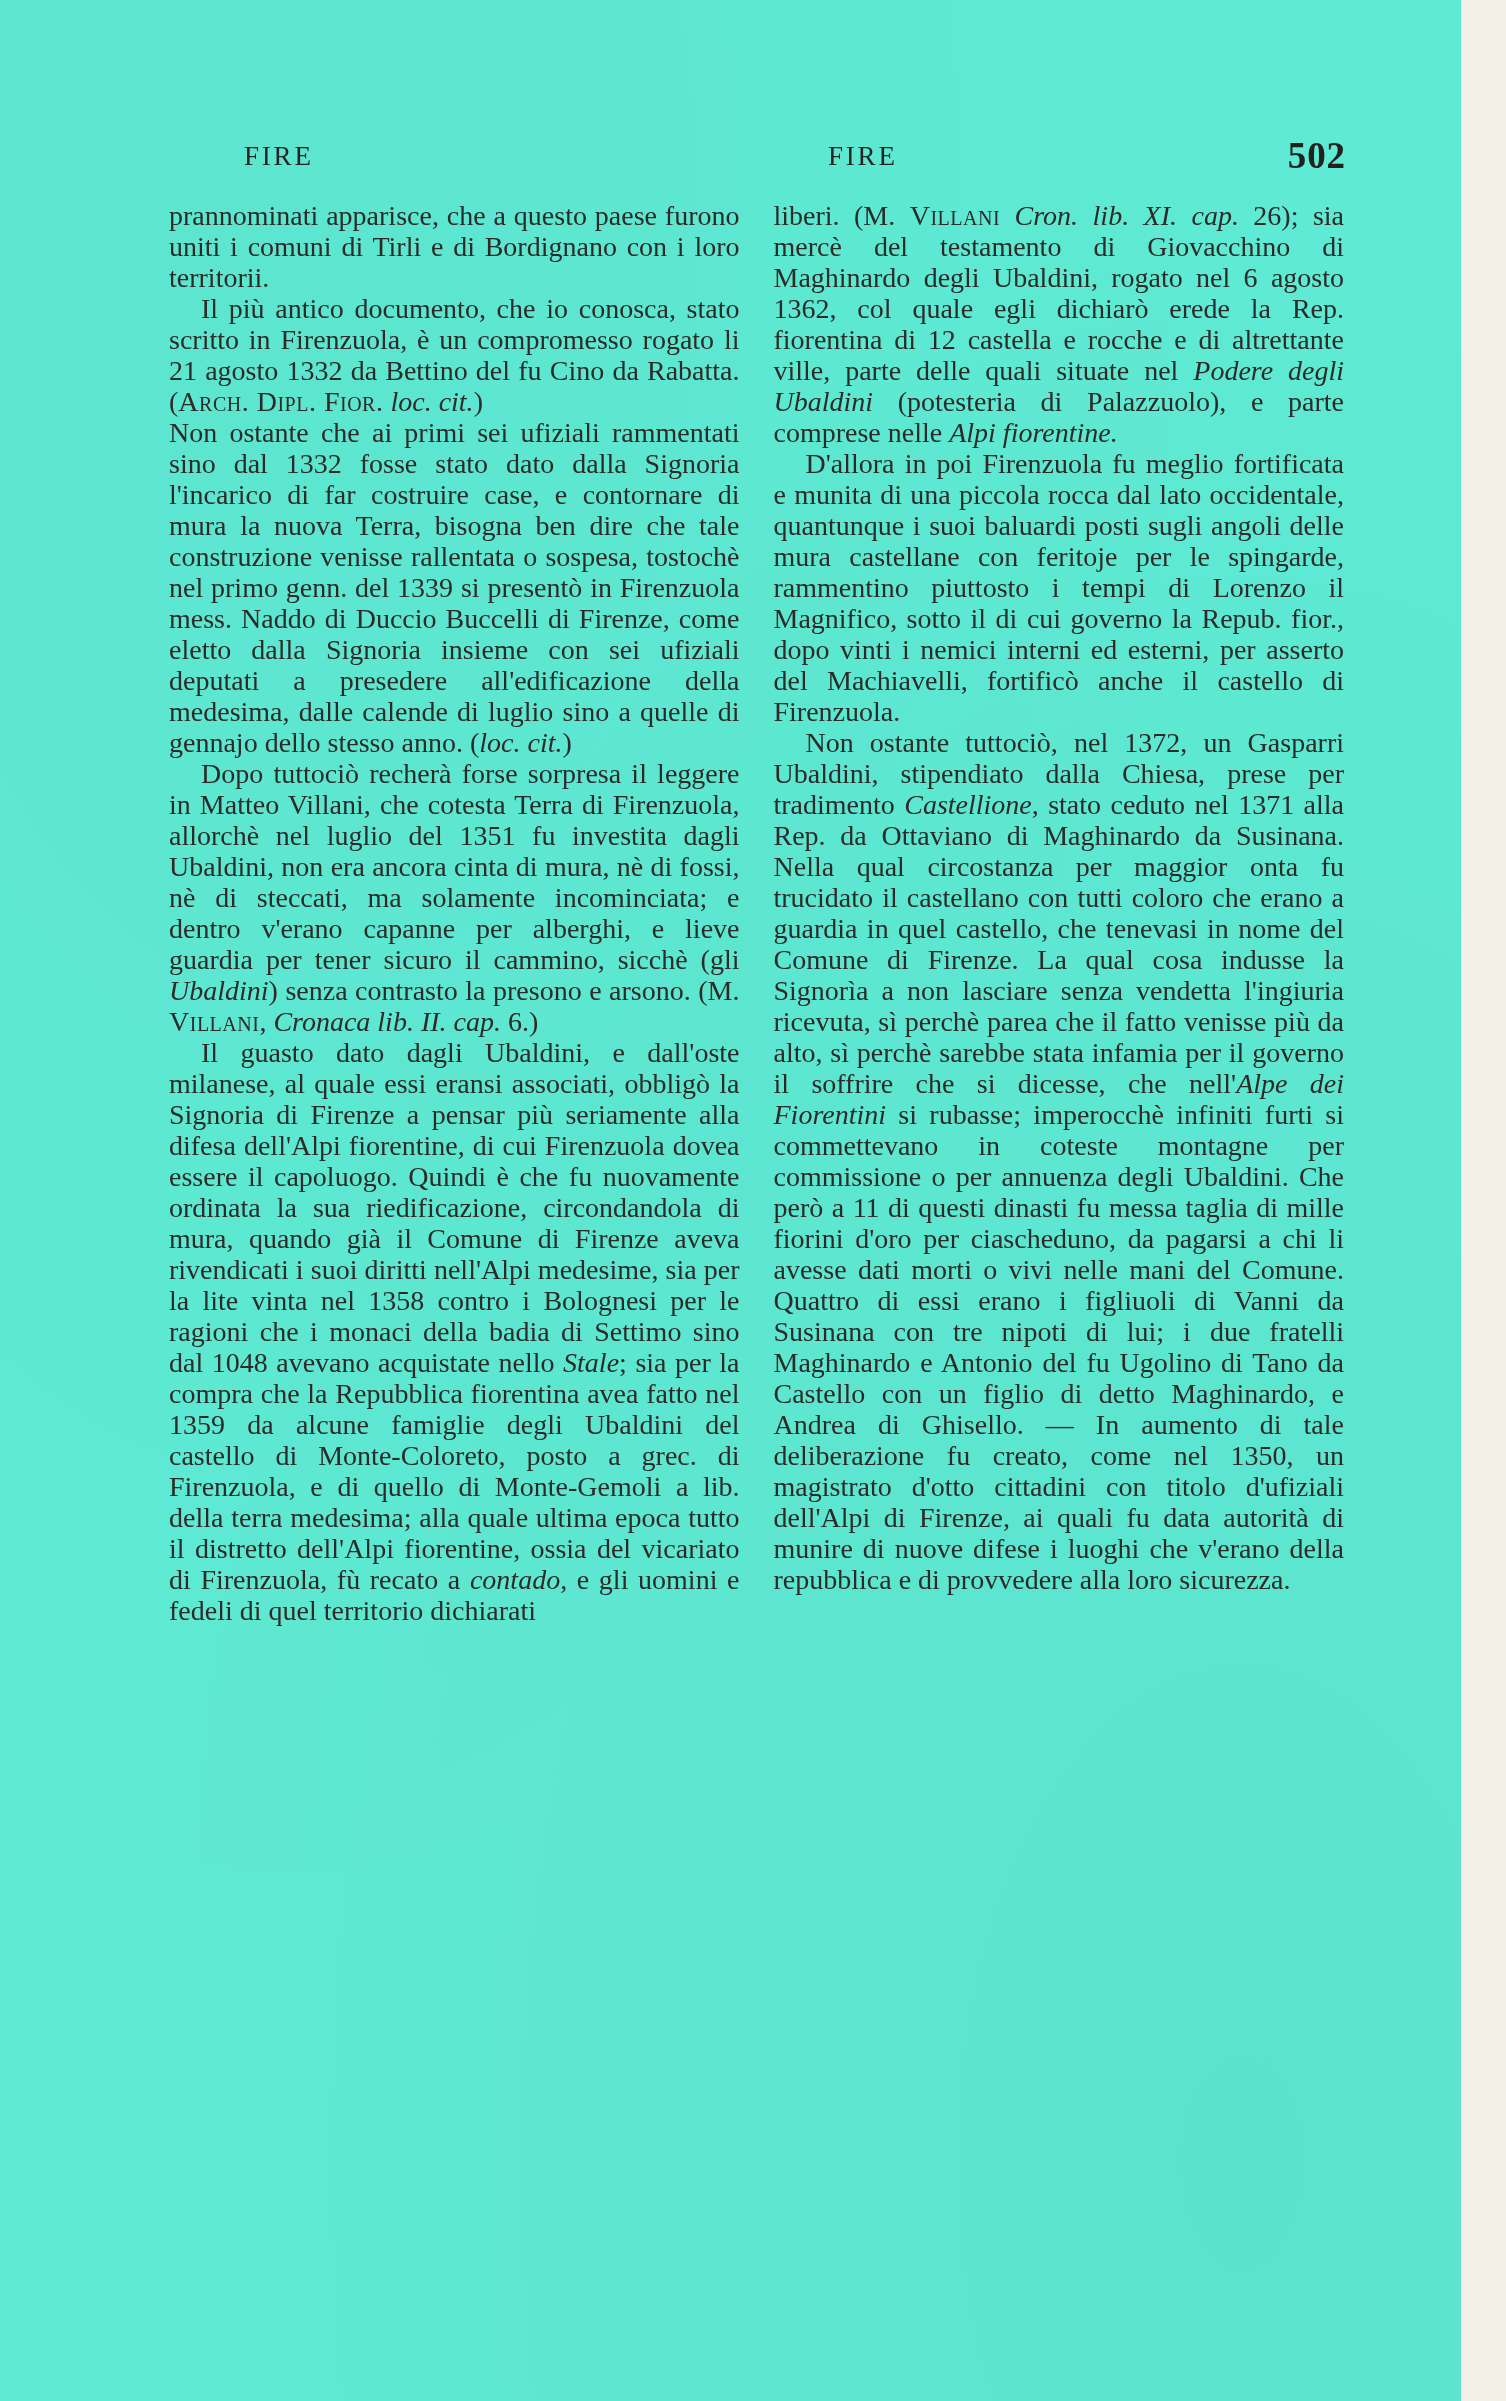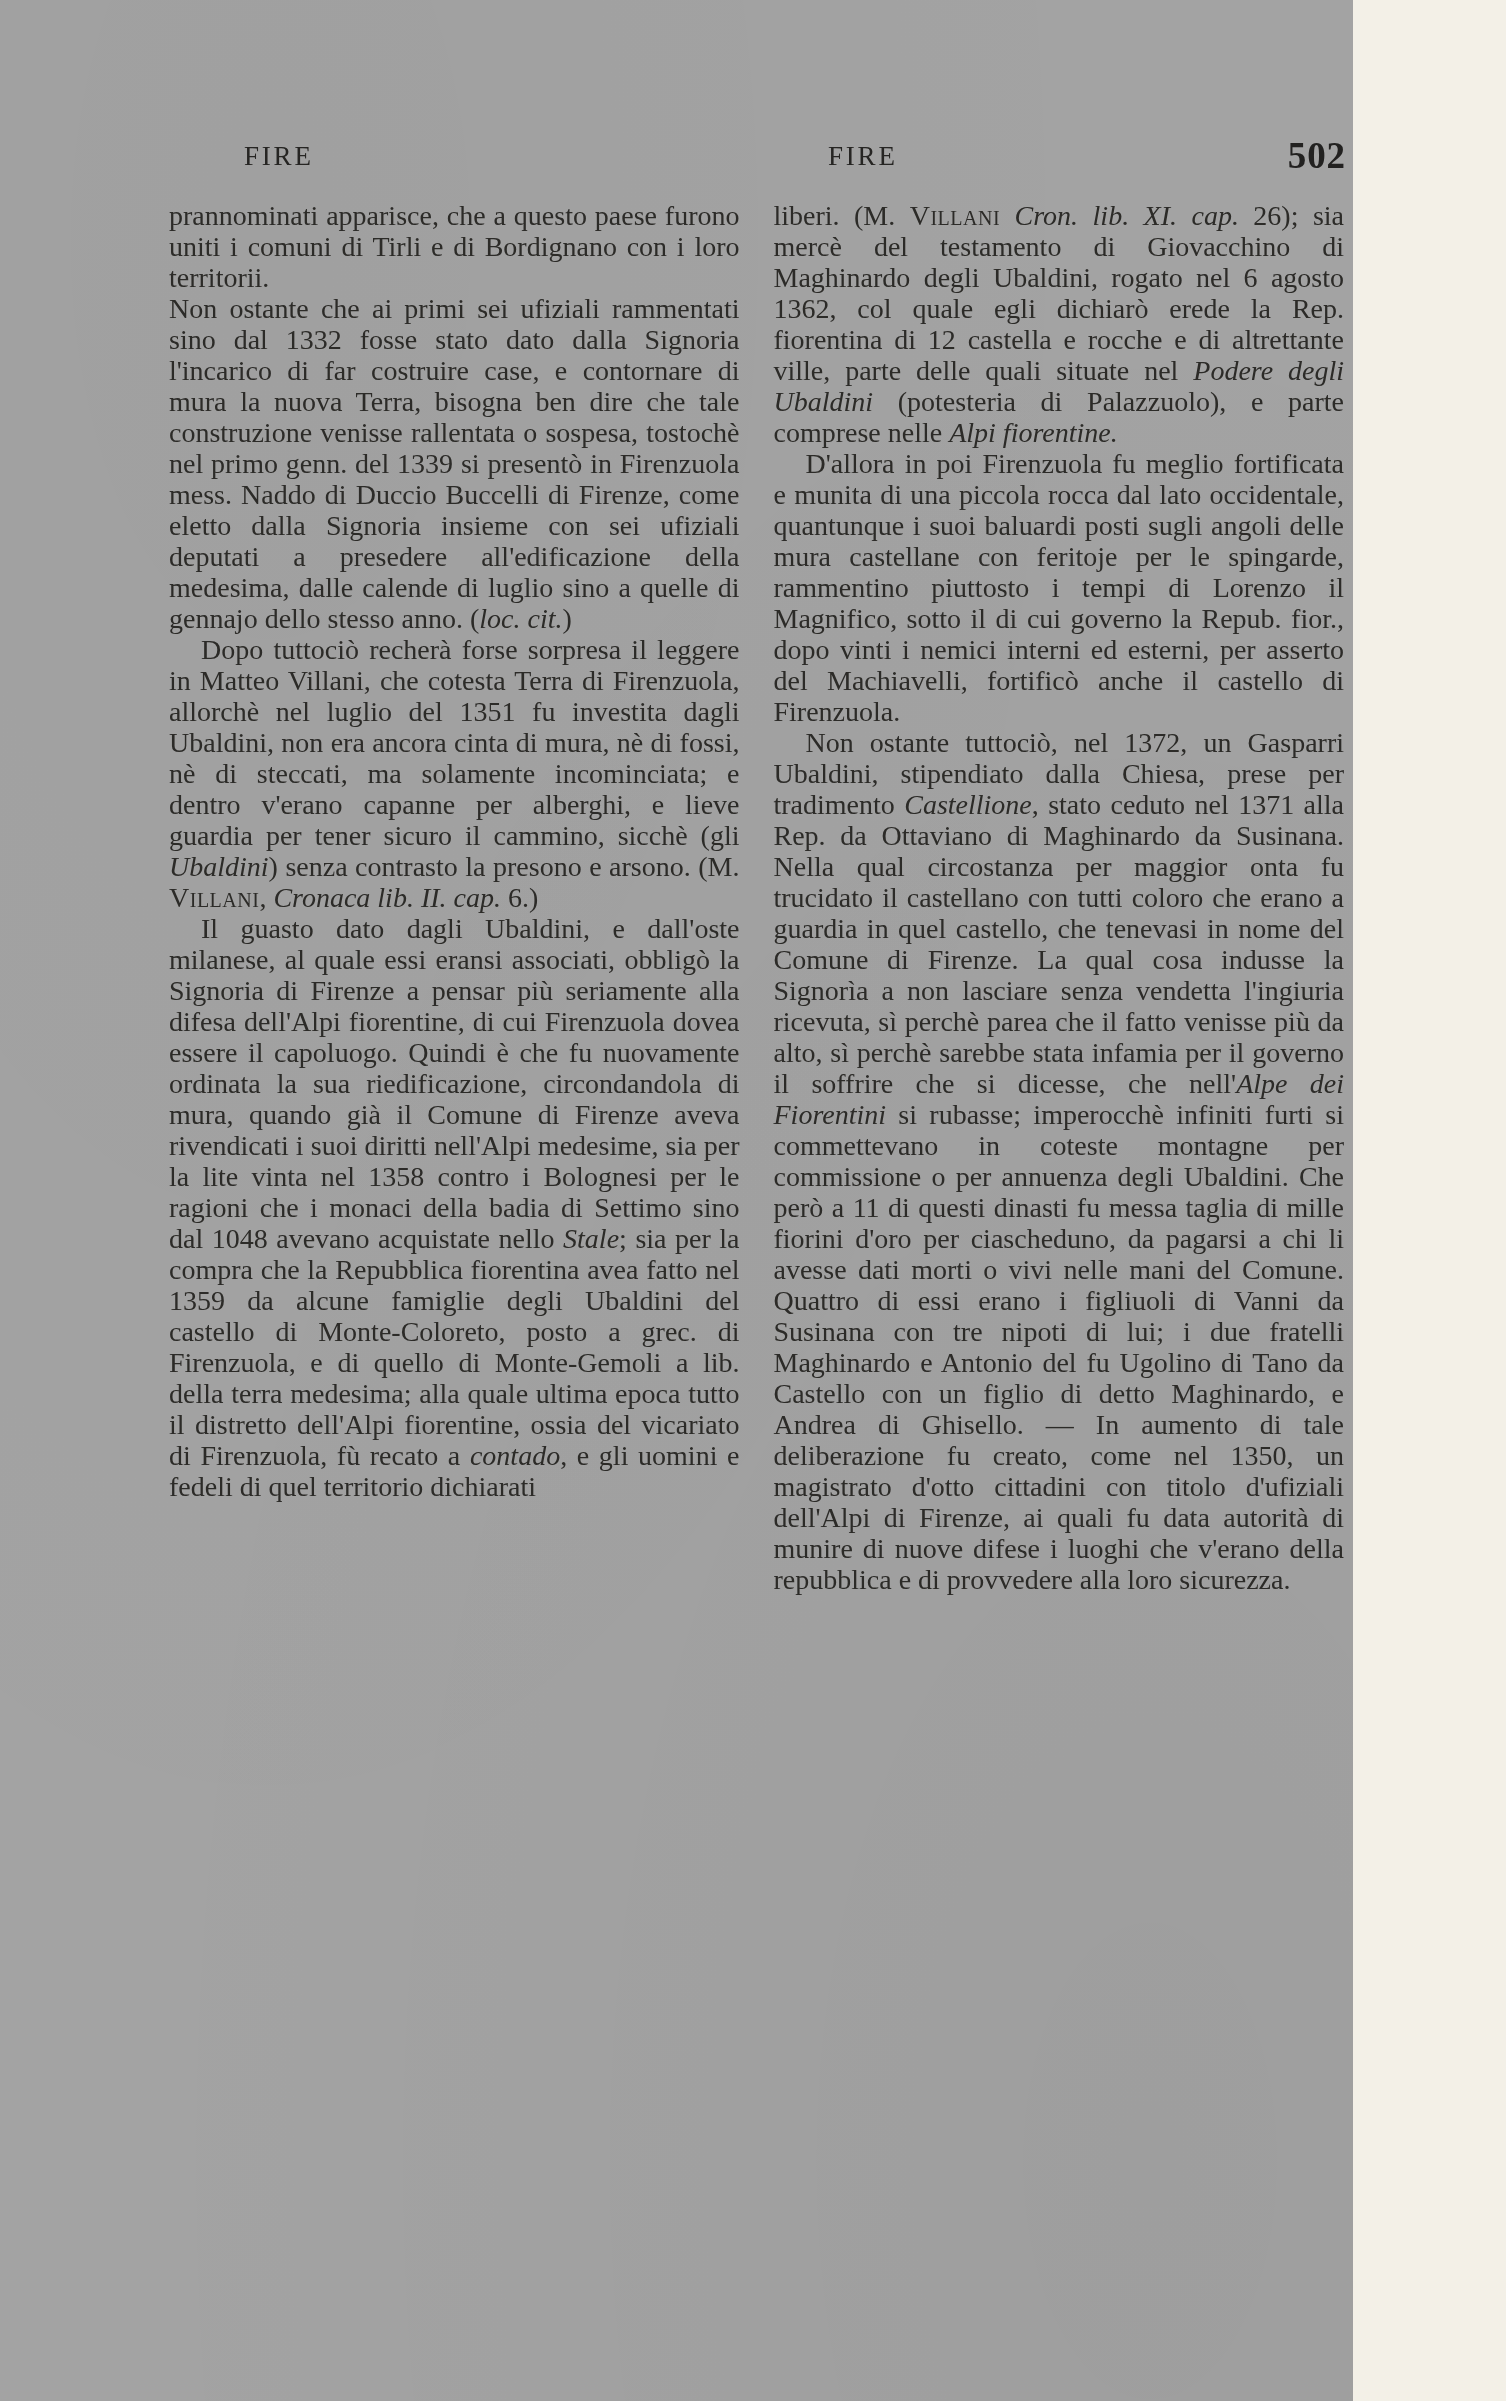--- a/index.html
+++ b/index.html
@@ -9,23 +9,23 @@
   }
   body {
     width: 1507px;
     height: 2401px;
     font-family: "Liberation Serif", serif;
     color: #2b2a28;
     background: #f3f0e7;
   }
   .page {
     position: relative;
-    width: 1353px;
+    width: 1461px;
     height: 2401px;
-    background: #a3a3a3;
+    background: #5eead4;
     box-sizing: border-box;
     overflow: hidden;
   }
   .page::before {
     content: "";
     position: absolute;
     inset: 0;
     background:
       radial-gradient(ellipse at 20% 10%, rgba(0,0,0,0.02), rgba(0,0,0,0) 60%),
       radial-gradient(ellipse at 85% 90%, rgba(0,0,0,0.03), rgba(0,0,0,0) 65%);
@@ -102,20 +102,21 @@
   <div class="header">
     <div class="head-left">FIRE</div>
     <div class="head-center">FIRE</div>
     <div class="head-page">502</div>
   </div>
 
   <div class="columns">
 
     <div class="col">
       <p>prannominati apparisce, che a questo paese furono uniti i comuni di Tirli e di Bordignano con i loro territorii.</p>
+      <p class="ind">Il più antico documento, che io conosca, stato scritto in Firenzuola, è un compromesso rogato li 21 agosto 1332 da Bettino del fu Cino da Rabatta. (<span class="sc">Arch. Dipl. Fior.</span> <i>loc. cit.</i>)</p>
       <p>Non ostante che ai primi sei ufiziali rammentati sino dal 1332 fosse stato dato dalla Signoria l'incarico di far costruire case, e contornare di mura la nuova Terra, bisogna ben dire che tale construzione venisse rallentata o sospesa, tostochè nel primo genn. del 1339 si presentò in Firenzuola mess. Naddo di Duccio Buccelli di Firenze, come eletto dalla Signoria insieme con sei ufiziali deputati a presedere all'edificazione della medesima, dalle calende di luglio sino a quelle di gennajo dello stesso anno. (<i>loc. cit.</i>)</p>
       <p class="ind">Dopo tuttociò recherà forse sorpresa il leggere in Matteo Villani, che cotesta Terra di Firenzuola, allorchè nel luglio del 1351 fu investita dagli Ubaldini, non era ancora cinta di mura, nè di fossi, nè di steccati, ma solamente incominciata; e dentro v'erano capanne per alberghi, e lieve guardia per tener sicuro il cammino, sicchè (gli <i>Ubaldini</i>) senza contrasto la presono e arsono. (M. <span class="sc">Villani</span>, <i>Cronaca lib. II. cap.</i> 6.)</p>
       <p class="ind">Il guasto dato dagli Ubaldini, e dall'oste milanese, al quale essi eransi associati, obbligò la Signoria di Firenze a pensar più seriamente alla difesa dell'Alpi fiorentine, di cui Firenzuola dovea essere il capoluogo. Quindi è che fu nuovamente ordinata la sua riedificazione, circondandola di mura, quando già il Comune di Firenze aveva rivendicati i suoi diritti nell'Alpi medesime, sia per la lite vinta nel 1358 contro i Bolognesi per le ragioni che i monaci della badia di Settimo sino dal 1048 avevano acquistate nello <i>Stale</i>; sia per la compra che la Repubblica fiorentina avea fatto nel 1359 da alcune famiglie degli Ubaldini del castello di Monte-Coloreto, posto a grec. di Firenzuola, e di quello di Monte-Gemoli a lib. della terra medesima; alla quale ultima epoca tutto il distretto dell'Alpi fiorentine, ossia del vicariato di Firenzuola, fù recato a <i>contado</i>, e gli uomini e fedeli di quel territorio dichiarati</p>
     </div>
 
     <div class="col">
       <p>liberi. (M. <span class="sc">Villani</span> <i>Cron. lib. XI. cap.</i> 26); sia mercè del testamento di Giovacchino di Maghinardo degli Ubaldini, rogato nel 6 agosto 1362, col quale egli dichiarò erede la Rep. fiorentina di 12 castella e rocche e di altrettante ville, parte delle quali situate nel <i>Podere degli Ubaldini</i> (potesteria di Palazzuolo), e parte comprese nelle <i>Alpi fiorentine.</i></p>
       <p class="ind">D'allora in poi Firenzuola fu meglio fortificata e munita di una piccola rocca dal lato occidentale, quantunque i suoi baluardi posti sugli angoli delle mura castellane con feritoje per le spingarde, rammentino piuttosto i tempi di Lorenzo il Magnifico, sotto il di cui governo la Repub. fior., dopo vinti i nemici interni ed esterni, per asserto del Machiavelli, fortificò anche il castello di Firenzuola.</p>
       <p class="ind">Non ostante tuttociò, nel 1372, un Gasparri Ubaldini, stipendiato dalla Chiesa, prese per tradimento <i>Castellione</i>, stato ceduto nel 1371 alla Rep. da Ottaviano di Maghinardo da Susinana. Nella qual circostanza per maggior onta fu trucidato il castellano con tutti coloro che erano a guardia in quel castello, che tenevasi in nome del Comune di Firenze. La qual cosa indusse la Signorìa a non lasciare senza vendetta l'ingiuria ricevuta, sì perchè parea che il fatto venisse più da alto, sì perchè sarebbe stata infamia per il governo il soffrire che si dicesse, che nell'<i>Alpe dei Fiorentini</i> si rubasse; imperocchè infiniti furti si commettevano in coteste montagne per commissione o per annuenza degli Ubaldini. Che però a 11 di questi dinasti fu messa taglia di mille fiorini d'oro per ciascheduno, da pagarsi a chi li avesse dati morti o vivi nelle mani del Comune. Quattro di essi erano i figliuoli di Vanni da Susinana con tre nipoti di lui; i due fratelli Maghinardo e Antonio del fu Ugolino di Tano da Castello con un figlio di detto Maghinardo, e Andrea di Ghisello. — In aumento di tale deliberazione fu creato, come nel 1350, un magistrato d'otto cittadini con titolo d'ufiziali dell'Alpi di Firenze, ai quali fu data autorità di munire di nuove difese i luoghi che v'erano della repubblica e di provvedere alla loro sicurezza.</p>
     </div>

